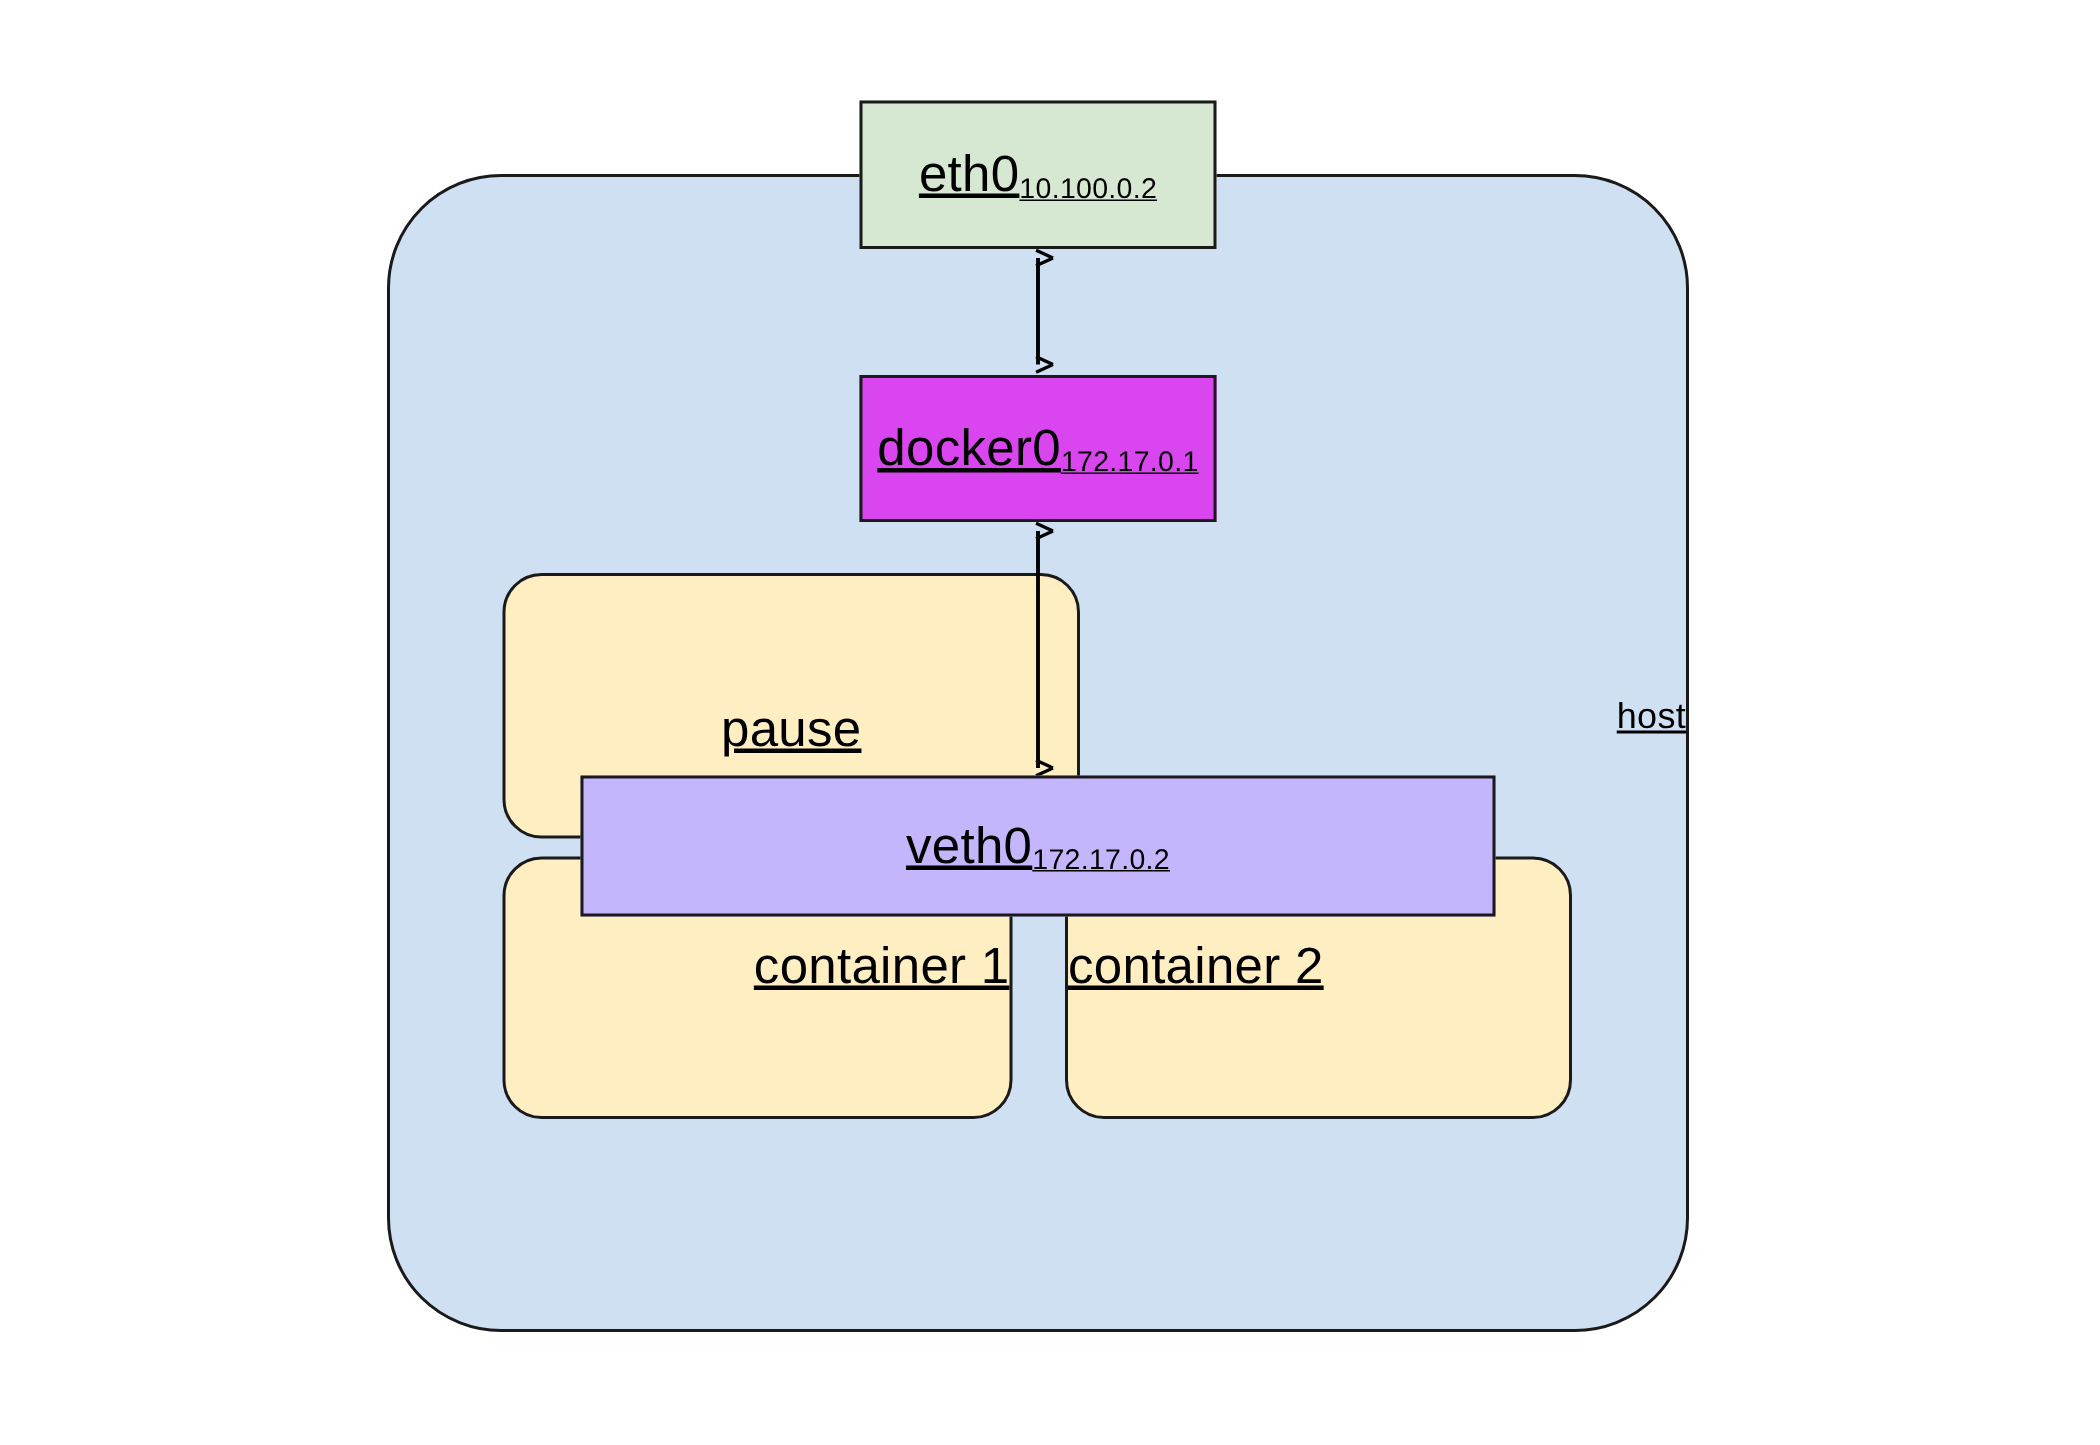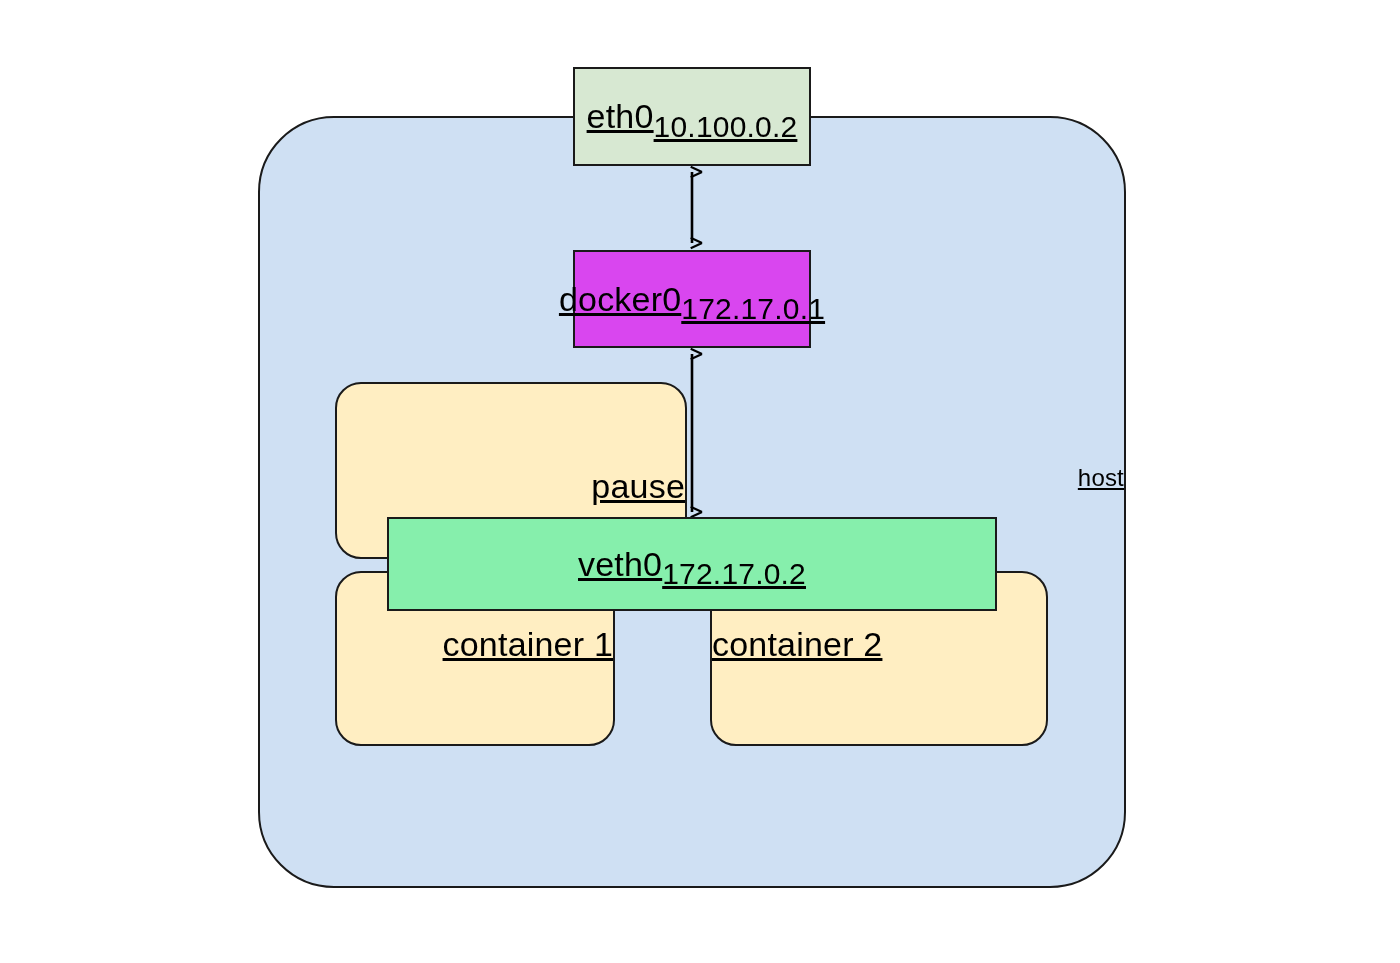--- a/index.html
+++ b/index.html
@@ -33,21 +33,21 @@
     text-align: center;
     line-height: 1.12;
     text-decoration: underline;
   }
 
   .node .title {
     font-size: 34px;
     letter-spacing: 0.2px;
   }
   .node .sub {
-    font-size: 30px;
+    font-size: 19px;
     margin-top: 20px;
     letter-spacing: 0.2px;
   }
 
   
   #host-box {
     left: 258px;
     top: 116px;
     width: 868px;
     height: 772px;
@@ -63,31 +63,31 @@
 
   
   .pod {
     background: #ffeec2;
     border-radius: 26px;
   }
 
   #pause-box {
     left: 335px;
     top: 382px;
-    width: 352px;
+    width: 385px;
     height: 177px;
     z-index: 2;
-    justify-content: flex-end;
+    justify-content: center;
     padding-top: 32px;
   }
 
   #container1-box {
     left: 335px;
     top: 571px;
-    width: 280px;
+    width: 340px;
     height: 175px;
     z-index: 2;
     justify-content: flex-end;
     padding-bottom: 28px;
   }
 
   #container2-box {
     left: 710px;
     top: 571px;
     width: 338px;
@@ -114,21 +114,21 @@
     height: 98px;
     background: #d946ef;
     z-index: 6;
   }
 
   #veth0-box {
     left: 387px;
     top: 517px;
     width: 610px;
     height: 94px;
-    background: #86efac;
+    background: #c4b5fd;
     z-index: 5;
   }
 
   
   .arrow-layer {
     position: absolute;
     left: 0;
     top: 0;
     width: 1400px;
     height: 963px;

